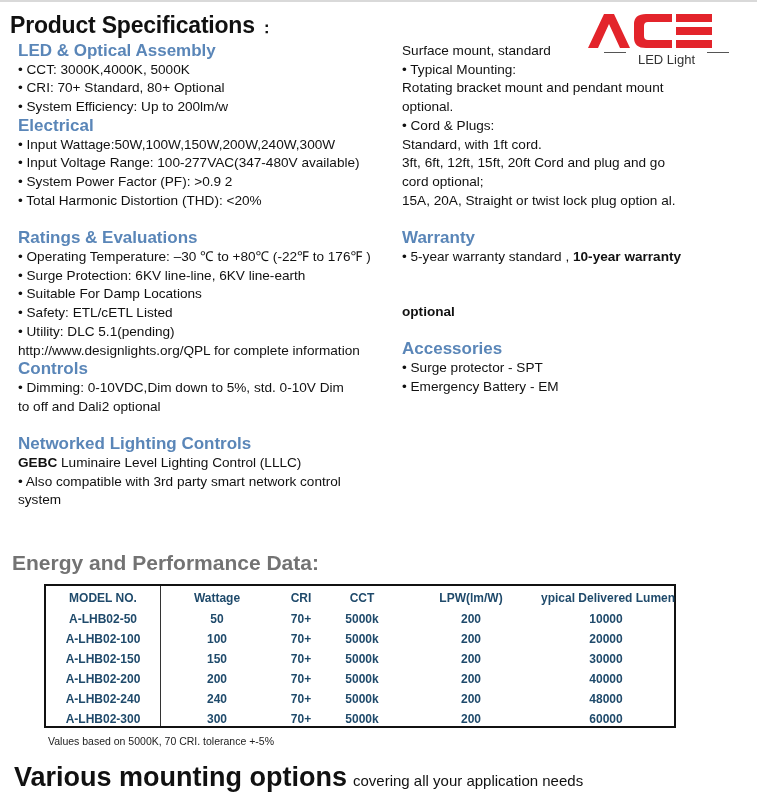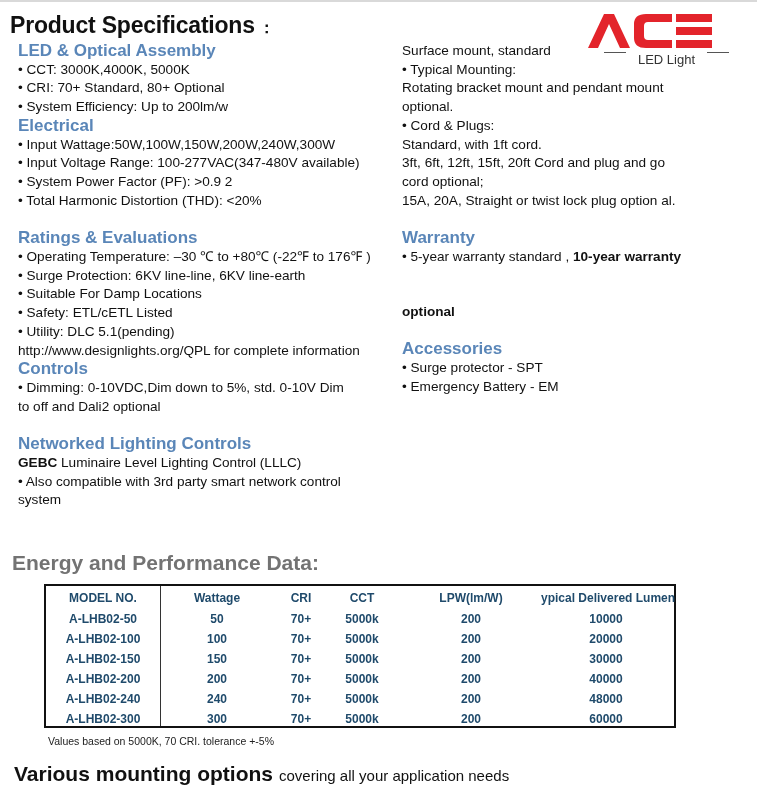--- a/index.html
+++ b/index.html
@@ -35,21 +35,21 @@
     .c1 { left: 126px; width: 90px; }
     .c2 { left: 225px; width: 60px; }
     .c3 { left: 285px; width: 62px; }
     .c4 { left: 375px; width: 100px; }
     .c5 { left: 490px; width: 140px; }
     .c5.hdr { text-align: left; padding-left: 5px; }
 
     .note { position: absolute; left: 48px; top: 735px; font-size: 10.5px; color: #222; }
 
     .footer { position: absolute; left: 14px; top: 762px; white-space: nowrap; }
-    .footer .big { font-size: 21px; font-weight: bold; color: #111; }
+    .footer .big { font-size: 27px; font-weight: bold; color: #111; }
     .footer .small { font-size: 15px; color: #111; margin-left: 6px; }
   </style>
 </head>
 <body>
 
 <div class="topline"></div>
 
 <div class="page-title"><span>Product Specifications</span><span class="colon">：</span></div>
 
 <div class="logo">

